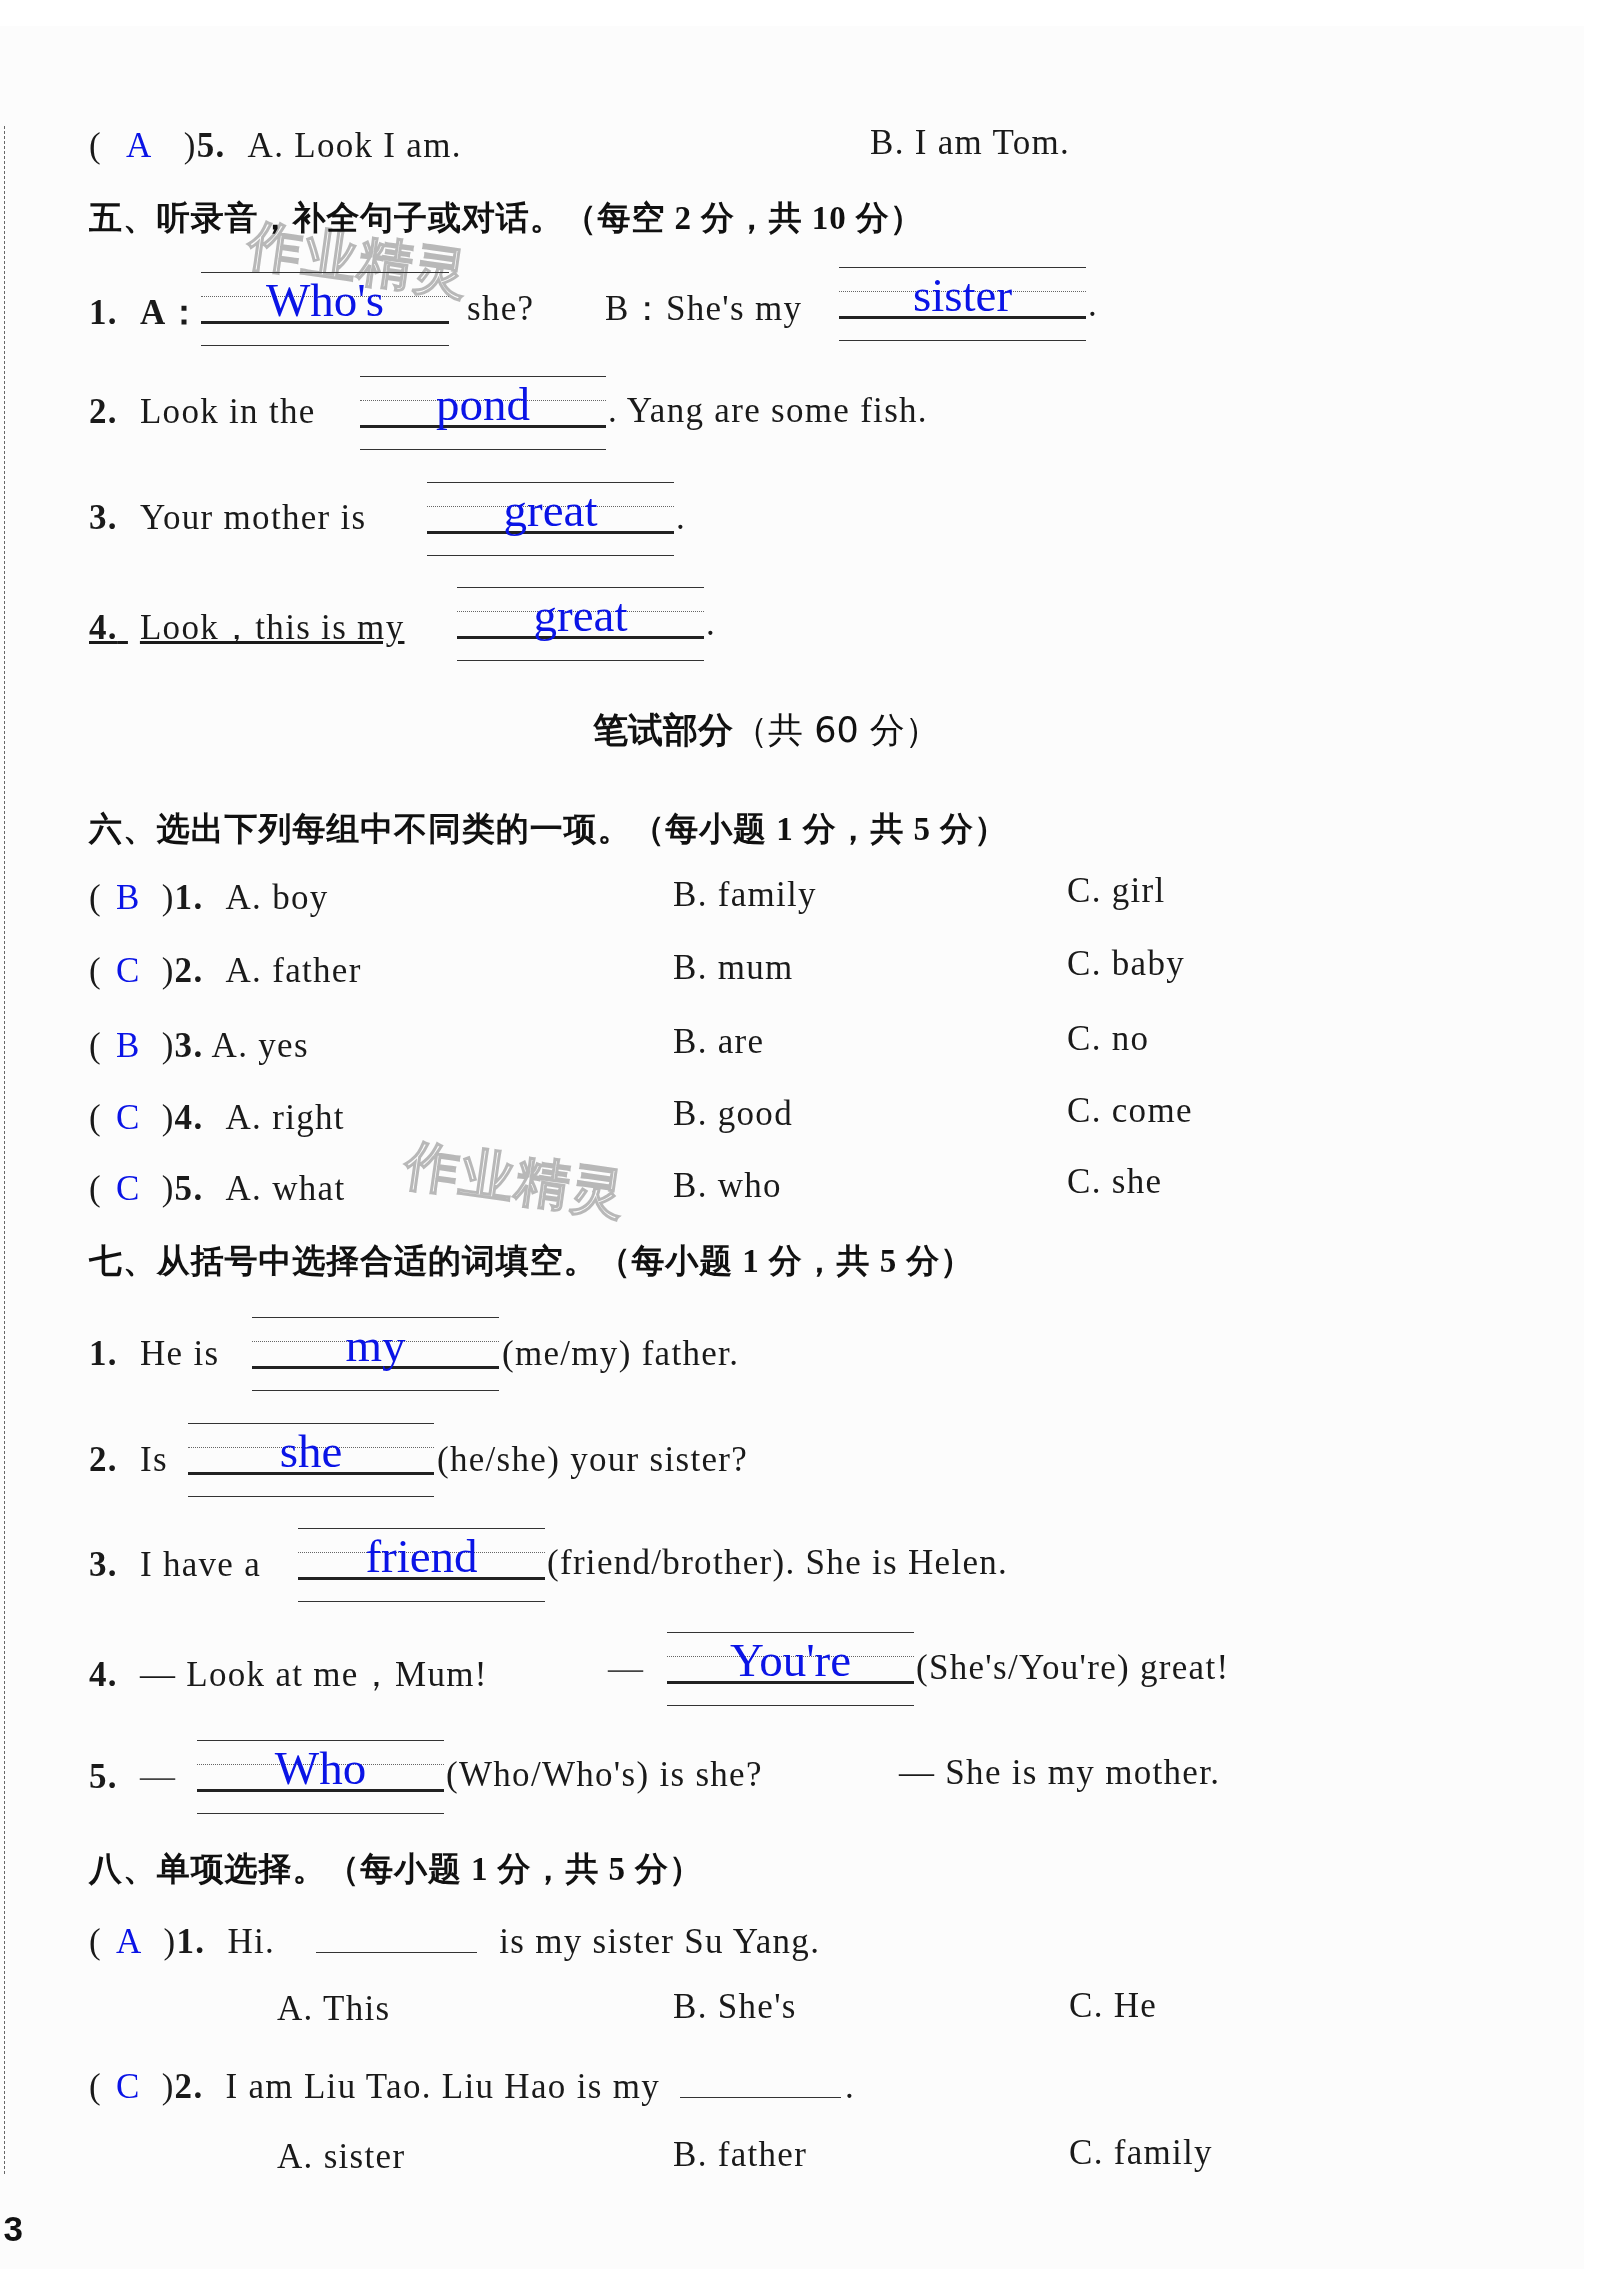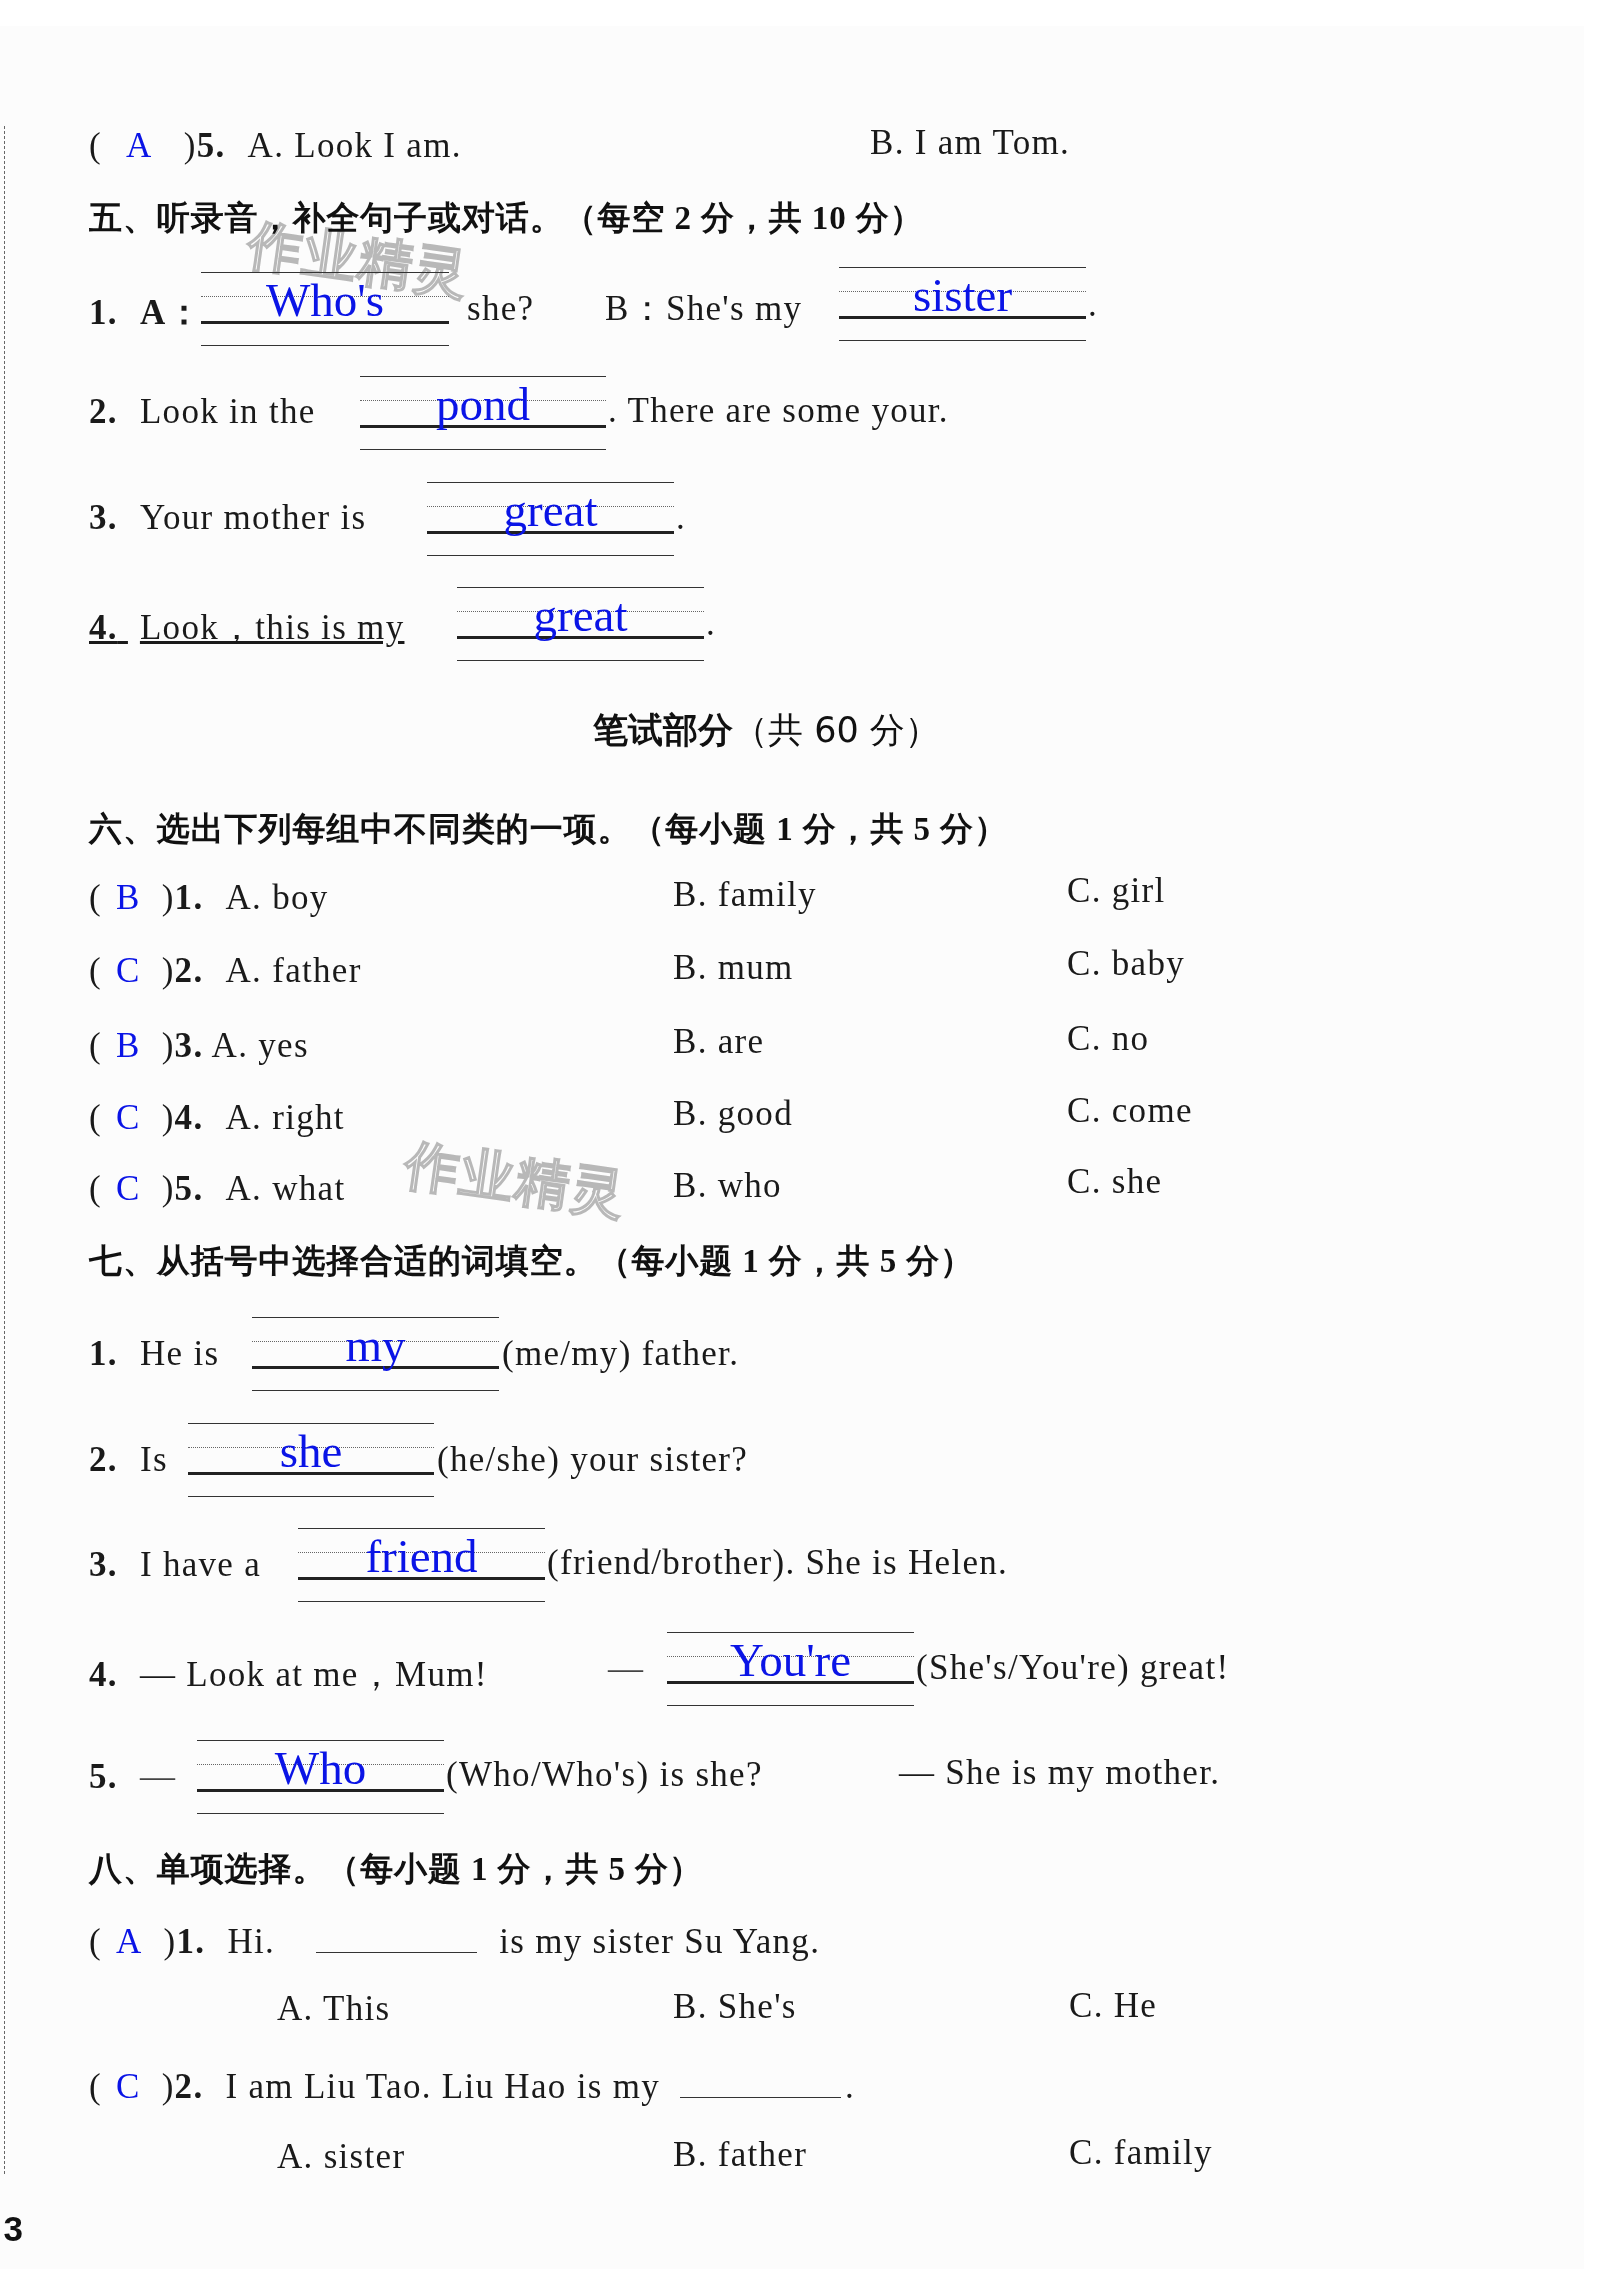--- a/index.html
+++ b/index.html
@@ -72,21 +72,21 @@
   <span class="num">2.</span>
   <span style="margin-left:12px;">Look in the</span>
 </div>
 <div class="fourline" style="left:360px; top:376px; width:246px; height:75px;">
   <div class="l l1"></div>
     <div class="l l2"></div>
     <div class="l l3"></div>
     <div class="l l4"></div>
   <div class="answer">pond</div>
 </div>
-<div class="abs txt" style="left:608px; top:391px;">.  There are some your.</div>
+<div class="abs txt" style="left:608px; top:391px;">.  Yang are some fish.</div>
 
 <div class="abs txt" style="left:89px; top:498px;">
   <span class="num">3.</span>
   <span style="margin-left:12px;">Your mother is</span>
 </div>
 <div class="fourline" style="left:427px; top:482px; width:247px; height:75px;">
   <div class="l l1"></div>
     <div class="l l2"></div>
     <div class="l l3"></div>
     <div class="l l4"></div>

